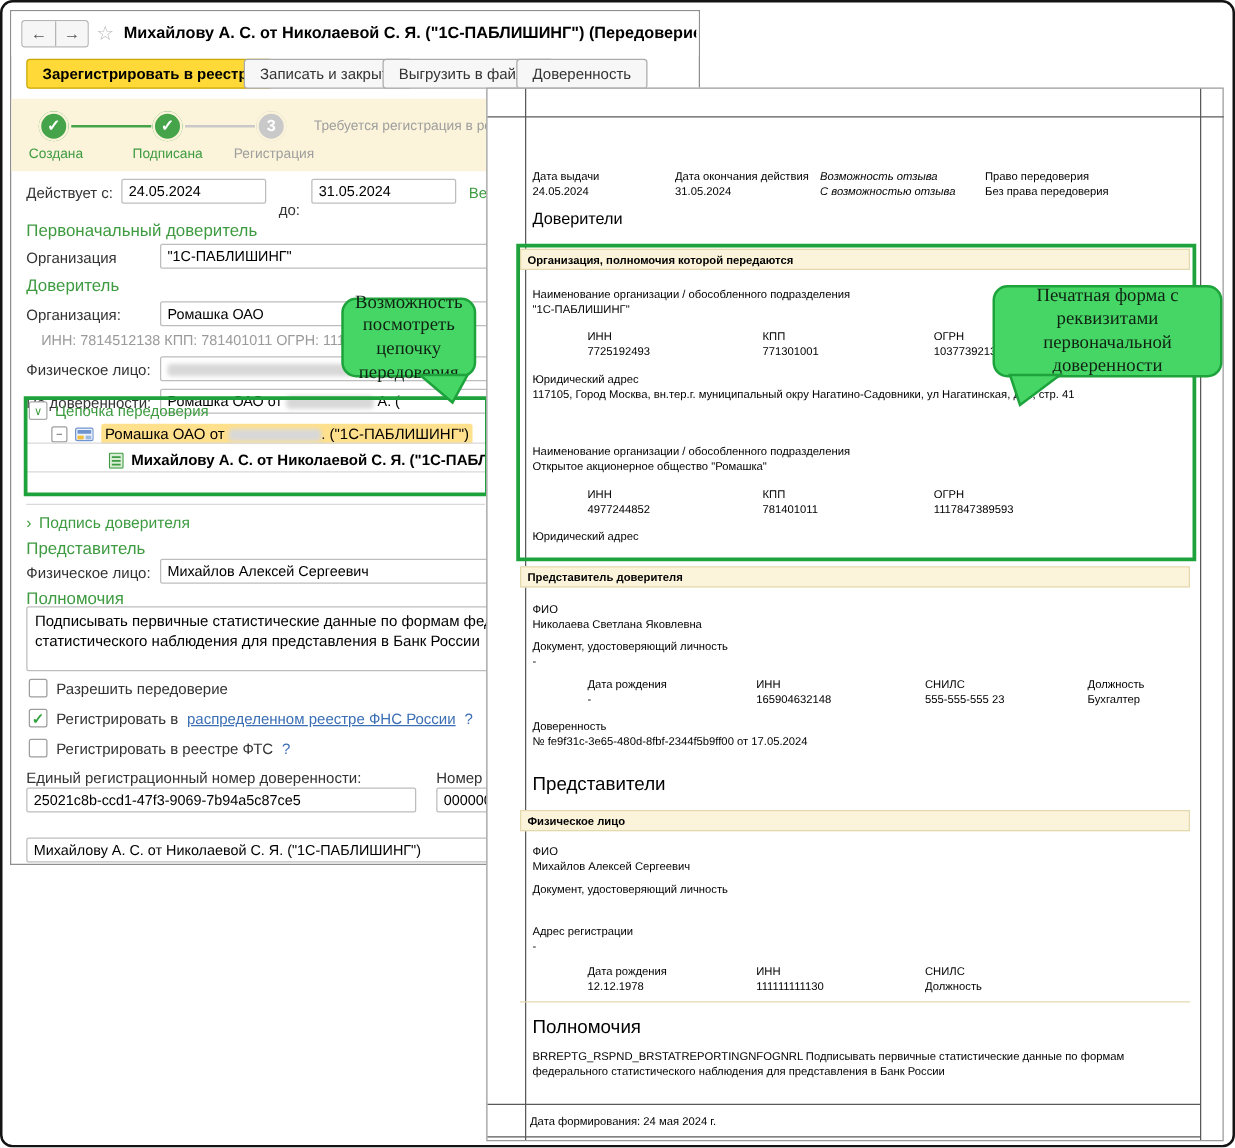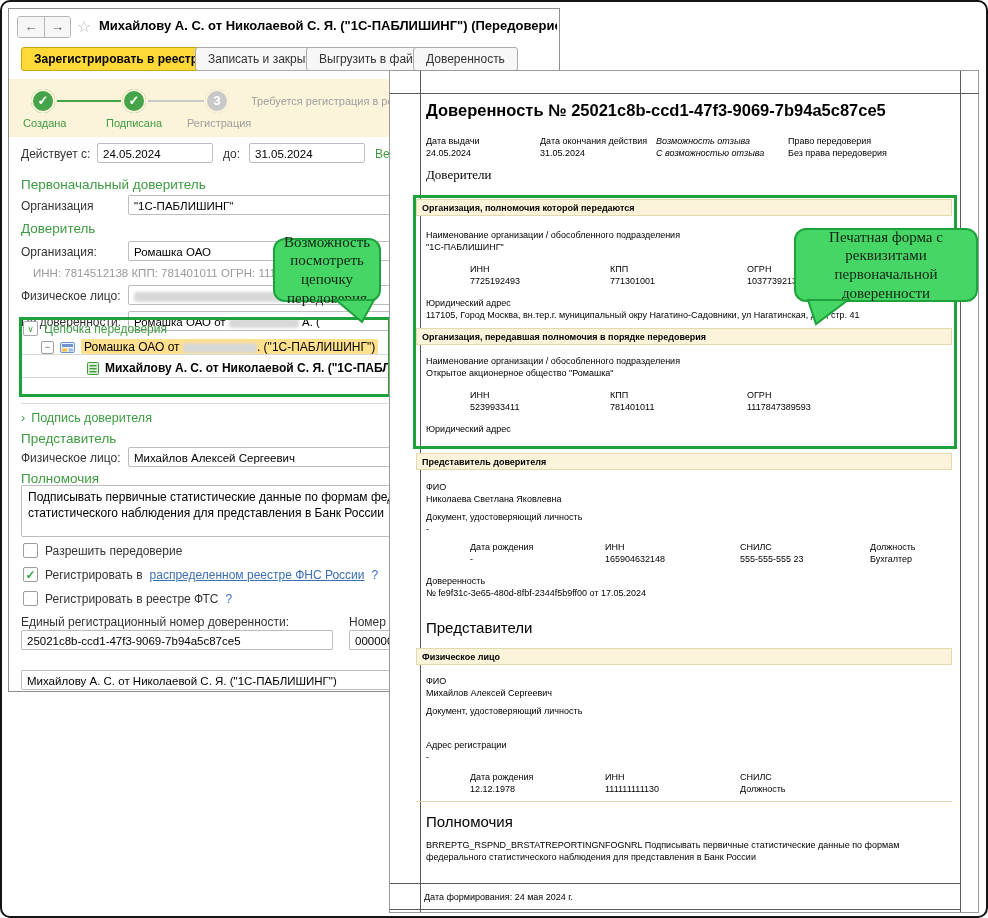--- a/index.html
+++ b/index.html
@@ -88,21 +88,21 @@
       <div class="stepline gray" style="left:139px;width:56px;"></div>
       <div class="stepc pending" style="left:196px;"><span>3</span></div>
       <div class="steplabel" style="left:14px;">Создана</div>
       <div class="steplabel" style="left:97px;">Подписана</div>
       <div class="steplabel gray" style="left:178px;">Регистрация</div>
       <div class="stripnote">Требуется регистрация в реестре Ф</div>
     </div>
 
     <div class="lbl" style="left:12px;top:138px;">Действует с:</div>
     <div class="input" style="left:88px;top:134px;width:116px;">24.05.2024</div>
-    <div class="lbl" style="left:214px;top:138px;text-align:center;">до:</div>
+    <div class="lbl" style="left:214px;top:152px;text-align:center;">до:</div>
     <div class="input" style="left:240px;top:134px;width:116px;">31.05.2024</div>
     <div class="lbl" style="left:366px;top:138px;color:#3e9b41;">Верна на дату проверки 24.05.2</div>
 
     <div class="ghead" style="left:12px;top:168px;">Первоначальный доверитель</div>
     <div class="lbl" style="left:12px;top:190px;">Организация</div>
     <div class="input" style="left:119px;top:186px;width:300px;">"1С-ПАБЛИШИНГ"</div>
 
     <div class="ghead" style="left:12px;top:212px;">Доверитель</div>
     <div class="lbl" style="left:12px;top:236px;">Организация:</div>
     <div class="input" style="left:119px;top:232px;width:300px;">Ромашка ОАО</div>
@@ -180,40 +180,39 @@
     <div class="input" style="left:340px;top:621px;width:108px;">00000000079</div>
     <div class="lbl" style="left:12px;top:647px;margin-top:16px;">Наименование:</div>
     <div class="input" style="left:12px;top:661px;width:528px;">Михайлову А. С. от Николаевой С. Я. ("1С-ПАБЛИШИНГ")</div>
   </div>
 
   <div class="pw">
     <div class="vl" style="left:30px;"></div>
     <div class="vl" style="left:570px;"></div>
     <div class="hl2" style="left:0;width:589px;top:22px;"></div>
 
-    <div class="pw-title">Доверенность № 25021c8b-ccd1-47f3-9069-7b94a5c87ce5</div>
 
     <div class="pmeta" style="left:36px;">
       <div>Дата выдачи</div>
       <div class="v">24.05.2024</div>
     </div>
     <div class="pmeta" style="left:150px;">
       <div>Дата окончания действия</div>
       <div class="v">31.05.2024</div>
     </div>
     <div class="pmeta" style="left:266px;font-style:italic;">
       <div>Возможность отзыва</div>
       <div class="v">С возможностью отзыва</div>
     </div>
     <div class="pmeta" style="left:398px;">
       <div>Право передоверия</div>
       <div class="v">Без права передоверия</div>
     </div>
 
-    <div class="pshead" style="left:36px;top:96px;font-family:Liberation Serif, serif;">Доверители</div>
+    <div class="pshead" style="left:36px;top:96px;">Доверители</div>
 
     <div class="bar" style="top:128px;">Организация, полномочия которой передаются</div>
     <div class="fb" style="left:36px;top:158px;">
       <div>Наименование организации / обособленного подразделения</div>
         <div class="v">"1С-ПАБЛИШИНГ"</div>
     </div>
     <div class="cols" style="left:36px;top:192px;">
       <div style="width:140px;">
           <div>ИНН</div>
           <div class="v">7725192493</div>
@@ -225,29 +224,28 @@
       <div>
           <div>ОГРН</div>
           <div class="v">1037739213126</div>
         </div>
     </div>
     <div class="fb" style="left:36px;top:226px;width:500px;">
       <div>Юридический адрес</div>
         <div class="v">117105, Город Москва, вн.тер.г. муниципальный окру Нагатино-Садовники, ул Нагатинская, д. 1, стр. 41</div>
     </div>
 
-    <div class="bar" style="top:257px;">Организация, передавшая полномочия в порядке передоверия</div>
     <div class="fb" style="left:36px;top:284px;">
       <div>Наименование организации / обособленного подразделения</div>
         <div class="v">Открытое акционерное общество "Ромашка"</div>
     </div>
     <div class="cols" style="left:36px;top:318px;">
       <div style="width:140px;">
           <div>ИНН</div>
-          <div class="v">5239933411</div>
+          <div class="v">4977244852</div>
         </div>
       <div style="width:137px;">
           <div>КПП</div>
           <div class="v">781401011</div>
         </div>
       <div>
           <div>ОГРН</div>
           <div class="v">1117847389593</div>
         </div>
     </div>

